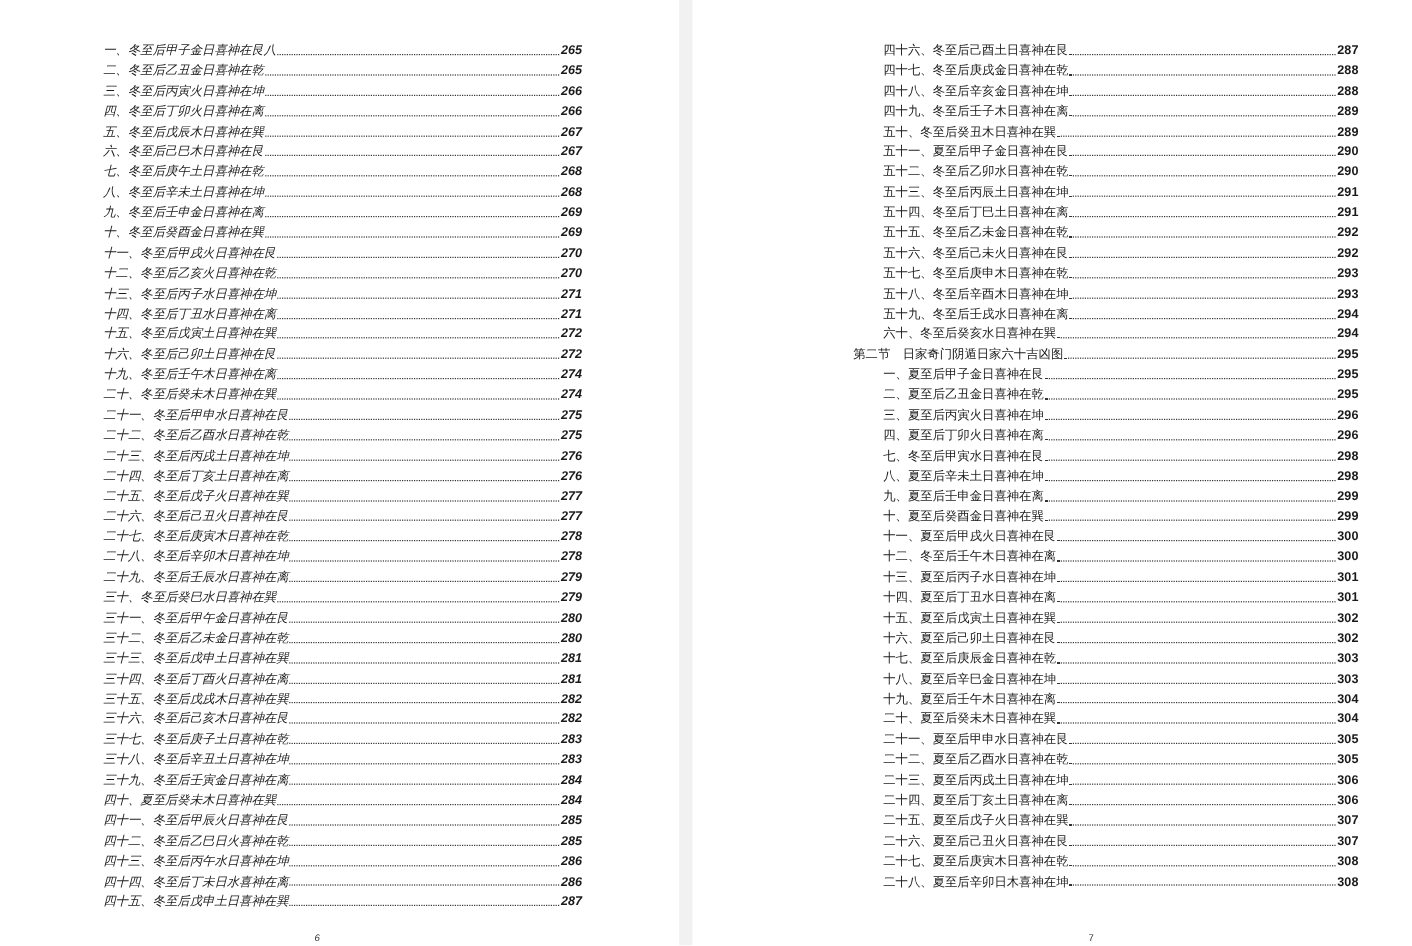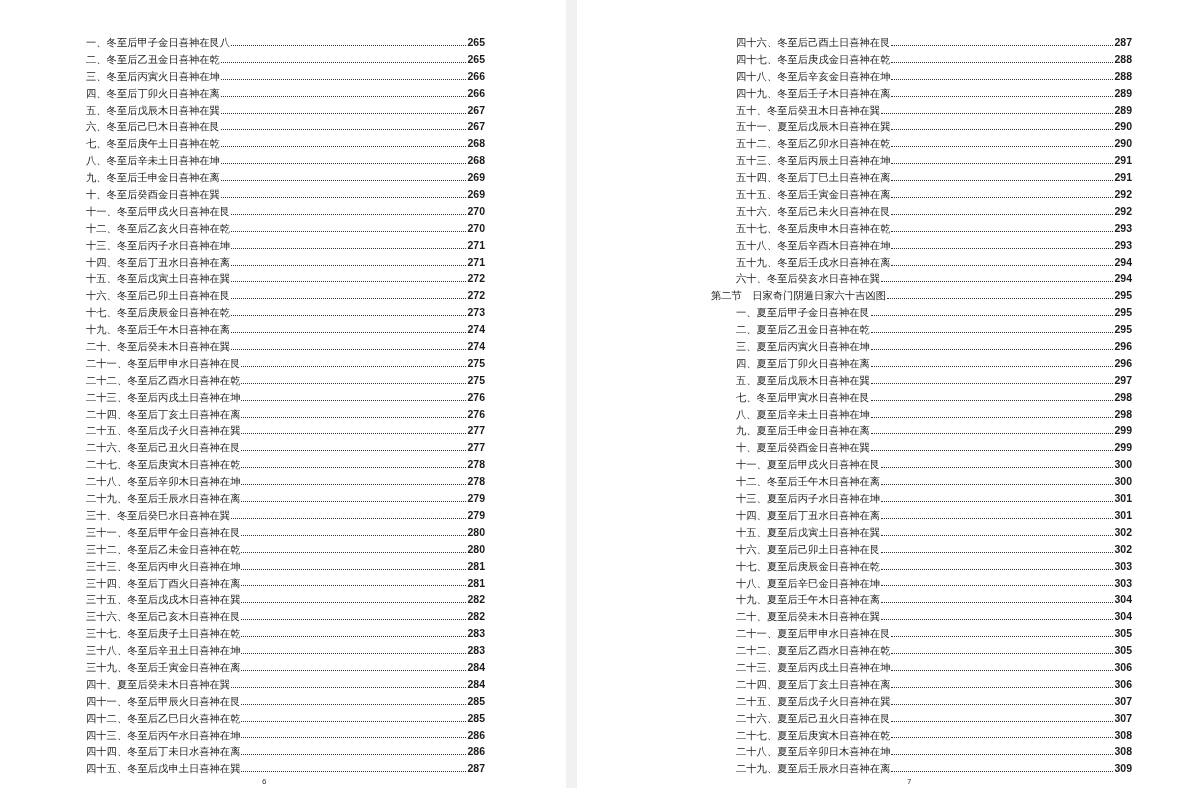--- a/index.html
+++ b/index.html
@@ -6,21 +6,21 @@
   body {
     width: 1177px; height: 788px; overflow: hidden;
     background: #ffffff;
     font-family: "DejaVu Sans", "Liberation Sans", sans-serif;
     color: #1a1a1a;
     position: relative;
   }
   .page {
     position: absolute; top: 0; height: 788px; background: #ffffff;
   }
-  .page.left { left: 0; width: 552px; }
+  .page.left { left: 0; width: 552px; font-style: italic; }
   .page.right { left: 611px; width: 700px; text-align: center; }
   .gutter {
     position: absolute; left: 566px; top: 0; width: 11px; height: 788px;
     background: #f1f1f1;
   }
   .toc {
     position: absolute; top: 34px; margin: 0; padding: 0; list-style: none;
   }
   .page.left .toc { left: 86px; width: 399px; }
   .page.right .toc { left: 100px; width: 421px; }
@@ -123,25 +123,20 @@
         <span class="title">十五、冬至后戊寅土日喜神在巽</span>
         <span class="leader"></span>
         <span class="pnum">272</span>
       </li>
       <li>
         <span class="title">十六、冬至后己卯土日喜神在艮</span>
         <span class="leader"></span>
         <span class="pnum">272</span>
       </li>
       <li>
-        <span class="title">十七、冬至后庚辰金日喜神在乾</span>
-        <span class="leader"></span>
-        <span class="pnum">273</span>
-      </li>
-      <li>
         <span class="title">十九、冬至后壬午木日喜神在离</span>
         <span class="leader"></span>
         <span class="pnum">274</span>
       </li>
       <li>
         <span class="title">二十、冬至后癸未木日喜神在巽</span>
         <span class="leader"></span>
         <span class="pnum">274</span>
       </li>
       <li>
@@ -198,21 +193,21 @@
         <span class="title">三十一、冬至后甲午金日喜神在艮</span>
         <span class="leader"></span>
         <span class="pnum">280</span>
       </li>
       <li>
         <span class="title">三十二、冬至后乙未金日喜神在乾</span>
         <span class="leader"></span>
         <span class="pnum">280</span>
       </li>
       <li>
-        <span class="title">三十三、冬至后丙申火日喜神在坤</span>
+        <span class="title">三十三、冬至后戊申土日喜神在巽</span>
         <span class="leader"></span>
         <span class="pnum">281</span>
       </li>
       <li>
         <span class="title">三十四、冬至后丁酉火日喜神在离</span>
         <span class="leader"></span>
         <span class="pnum">281</span>
       </li>
       <li>
         <span class="title">三十五、冬至后戊戌木日喜神在巽</span>
@@ -296,41 +291,41 @@
         <span class="title">四十九、冬至后壬子木日喜神在离</span>
         <span class="leader"></span>
         <span class="pnum">289</span>
       </li>
       <li class="indent">
         <span class="title">五十、冬至后癸丑木日喜神在巽</span>
         <span class="leader"></span>
         <span class="pnum">289</span>
       </li>
       <li class="indent">
-        <span class="title">五十一、夏至后戊辰木日喜神在巽</span>
+        <span class="title">五十一、夏至后甲子金日喜神在艮</span>
         <span class="leader"></span>
         <span class="pnum">290</span>
       </li>
       <li class="indent">
         <span class="title">五十二、冬至后乙卯水日喜神在乾</span>
         <span class="leader"></span>
         <span class="pnum">290</span>
       </li>
       <li class="indent">
         <span class="title">五十三、冬至后丙辰土日喜神在坤</span>
         <span class="leader"></span>
         <span class="pnum">291</span>
       </li>
       <li class="indent">
         <span class="title">五十四、冬至后丁巳土日喜神在离</span>
         <span class="leader"></span>
         <span class="pnum">291</span>
       </li>
       <li class="indent">
-        <span class="title">五十五、冬至后壬寅金日喜神在离</span>
+        <span class="title">五十五、冬至后乙未金日喜神在乾</span>
         <span class="leader"></span>
         <span class="pnum">292</span>
       </li>
       <li class="indent">
         <span class="title">五十六、冬至后己未火日喜神在艮</span>
         <span class="leader"></span>
         <span class="pnum">292</span>
       </li>
       <li class="indent">
         <span class="title">五十七、冬至后庚申木日喜神在乾</span>
@@ -371,25 +366,20 @@
         <span class="title">三、夏至后丙寅火日喜神在坤</span>
         <span class="leader"></span>
         <span class="pnum">296</span>
       </li>
       <li class="indent">
         <span class="title">四、夏至后丁卯火日喜神在离</span>
         <span class="leader"></span>
         <span class="pnum">296</span>
       </li>
       <li class="indent">
-        <span class="title">五、夏至后戊辰木日喜神在巽</span>
-        <span class="leader"></span>
-        <span class="pnum">297</span>
-      </li>
-      <li class="indent">
         <span class="title">七、冬至后甲寅水日喜神在艮</span>
         <span class="leader"></span>
         <span class="pnum">298</span>
       </li>
       <li class="indent">
         <span class="title">八、夏至后辛未土日喜神在坤</span>
         <span class="leader"></span>
         <span class="pnum">298</span>
       </li>
       <li class="indent">
@@ -484,21 +474,16 @@
       </li>
       <li class="indent">
         <span class="title">二十七、夏至后庚寅木日喜神在乾</span>
         <span class="leader"></span>
         <span class="pnum">308</span>
       </li>
       <li class="indent">
         <span class="title">二十八、夏至后辛卯日木喜神在坤</span>
         <span class="leader"></span>
         <span class="pnum">308</span>
-      </li>
-      <li class="indent">
-        <span class="title">二十九、夏至后壬辰水日喜神在离</span>
-        <span class="leader"></span>
-        <span class="pnum">309</span>
       </li>
     </ul>
   <div class="folio">7</div>
 </div>
 
 </body></html>

